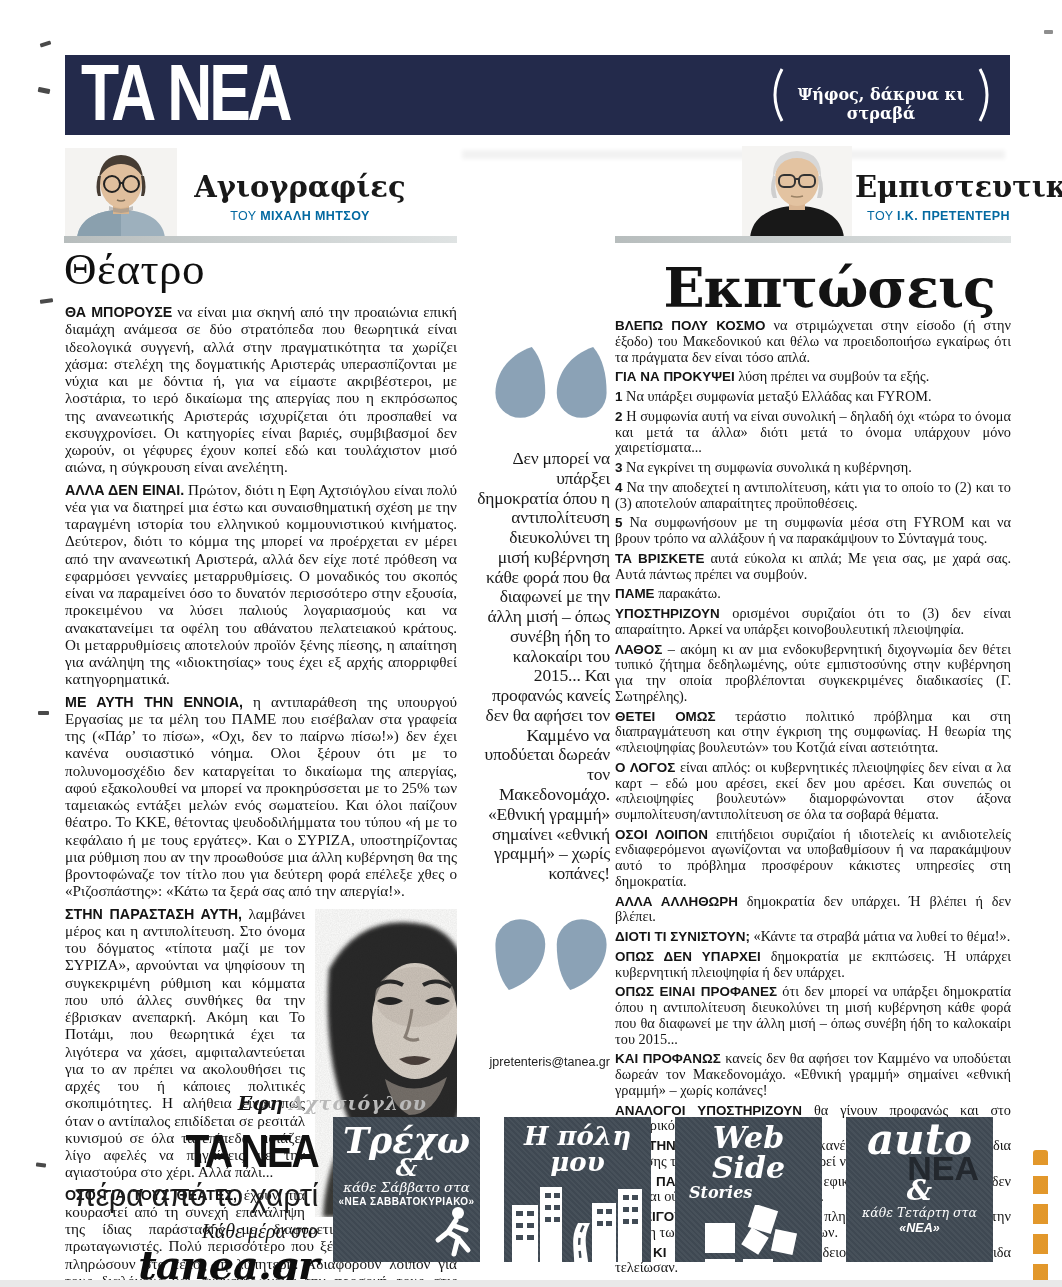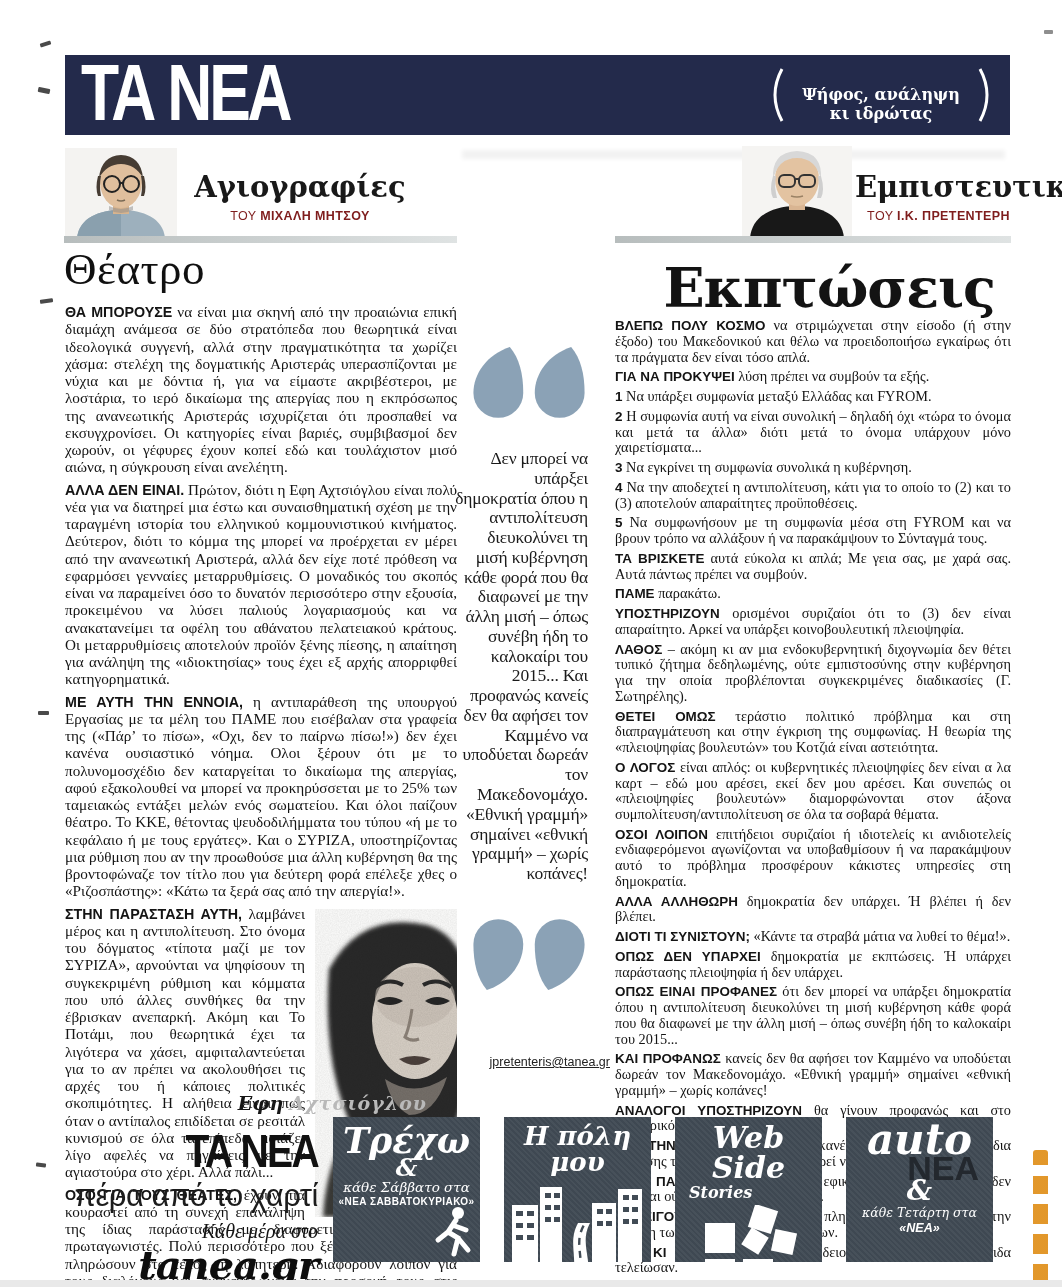--- a/index.html
+++ b/index.html
@@ -16,21 +16,21 @@
   .mast-tag .tag-text{position:absolute;left:24px;right:24px;top:20px;text-align:center;
         font-family:"DejaVu Serif",serif;font-weight:bold;font-size:16px;}
 
   
   .colhead-rule{position:absolute;height:7px;background:linear-gradient(to right,#b7bdbd,#dfe3e3);}
   .avatar{position:absolute;}
   .colhead-left-text{position:absolute;left:185px;top:172px;width:230px;text-align:center;}
   .colhead-right-text{position:absolute;left:855px;top:172px;width:155px;text-align:right;}
   .colhead-title{font-family:"DejaVu Serif",serif;font-weight:bold;font-size:29px;color:#191919;line-height:1.05;}
   .colhead-byline{font-family:"Liberation Sans",sans-serif;font-size:12.5px;letter-spacing:.4px;
-        color:#7f1d1d;margin-top:7px;}
+        color:#0369a1;margin-top:7px;}
   .colhead-byline b{font-weight:bold;}
 
   .art-title-left{position:absolute;left:64px;top:243px;font-family:"Liberation Serif",serif;
         font-size:45px;color:#101010;letter-spacing:.5px;}
   .art-title-right{position:absolute;left:615px;top:256px;width:380px;text-align:right;padding-right:14px;
         font-family:"DejaVu Serif",serif;font-weight:bold;font-size:54px;letter-spacing:-1px;color:#131313;}
 
   
   .body-col{position:absolute;text-align:justify;}
   .col-left-body{left:65px;top:303px;width:392px;font-size:15.2px;line-height:1.135;}
@@ -41,28 +41,28 @@
 
   .sketch-wrap{overflow:hidden;}
   .sketch{float:right;width:168px;height:308px;margin:4px -26px 2px 10px;}
 
   .caption{position:absolute;left:65px;top:1092px;width:362px;text-align:right;
         font-family:"DejaVu Serif",serif;font-size:19px;}
   .caption .cap-b{font-weight:bold;font-style:italic;color:#161616;}
   .caption .cap-l{font-weight:bold;font-style:italic;color:#b9b9b9;letter-spacing:1px;}
 
   
-  .quote-col{position:absolute;left:454px;top:345px;width:134px;text-align:right;}
+  .quote-col{position:absolute;left:476px;top:345px;width:134px;text-align:right;}
   .qmarks{display:block;}
   .qmarks.open{margin:0 0 12px auto;}
   .qmarks.close{margin:16px 0 0 auto;}
   .quote-text{font-family:"Liberation Serif",serif;font-size:17.5px;line-height:1.13;
         color:#1a1a1a;letter-spacing:-.2px;}
   .quote-email{position:absolute;left:476px;top:1055px;width:134px;text-align:right;
-        font-family:"Liberation Sans",sans-serif;font-size:12.5px;color:#222;text-decoration:underline;}
+        font-family:"Liberation Sans",sans-serif;font-size:12.5px;color:#222;}
 
   
   .foot-brand{position:absolute;left:58px;top:1124px;width:260px;text-align:right;}
   .foot-brand .fb-logo{font-family:"Liberation Sans",sans-serif;font-weight:bold;font-size:46px;
         letter-spacing:-2px;transform:scaleX(.85);transform-origin:right top;color:#111;}
   .foot-brand .fb-tag{font-family:"Liberation Sans",sans-serif;font-size:31px;color:#1c1c1c;
         margin-top:0;letter-spacing:-.5px;}
   .foot-brand .fb-sub{font-family:Liberation Serif, serif;font-style:italic;font-size:20px;margin-top:6px;}
   .foot-brand .fb-site{font-family:"DejaVu Serif",serif;font-style:italic;font-weight:bold;
         font-size:40px;letter-spacing:-1px;margin-top:-2px;color:#0d0d0d;}
@@ -99,21 +99,21 @@
   <div class="bleed" style="left:780px;top:150px;width:225px;"></div>
   <div class="edge-frag"></div>
 
   <div class="masthead">
     <span class="logo">ΤΑ ΝΕΑ</span>
     <div class="mast-tag">
       <svg width="230" height="60" viewBox="0 0 230 60">
         <path d="M16 4 Q2 30 16 56" fill="none" stroke="#ffffff" stroke-width="3"></path>
         <path d="M214 4 Q228 30 214 56" fill="none" stroke="#ffffff" stroke-width="3"></path>
       </svg>
-      <div class="tag-text">Ψήφος, ανάληψη κι ιδρώτας</div>
+      <div class="tag-text">Ψήφος, δάκρυα κι στραβά</div>
     </div>
   </div>
 
   <svg class="avatar" style="left:65px;top:148px;" width="112" height="90" viewBox="0 0 112 90">
     <rect width="112" height="90" fill="#f4f3f1"></rect>
     <path d="M12 90 C14 70 34 62 56 62 C78 62 98 70 100 90 Z" fill="#9db0bd"></path>
     <path d="M12 90 C14 70 34 62 56 62 L56 90 Z" fill="#8aa0ae"></path>
     <rect x="48" y="52" width="16" height="14" fill="#d8b48e"></rect>
     <ellipse cx="56" cy="34" rx="21" ry="26" fill="#e0bf9d"></ellipse>
     <path d="M34 30 Q36 8 56 7 Q76 8 78 30 Q70 16 56 16 Q42 16 34 30 Z" fill="#463c33"></path>
@@ -223,21 +223,21 @@
       <p class="para"><b class="lead">5</b><span> Να συμφωνήσουν με τη συμφωνία μέσα στη FYROM και να βρουν τρόπο να αλλάξουν ή να παρακάμψουν το Σύνταγμά τους.</span></p>
       <p class="para"><b class="lead">ΤΑ ΒΡΙΣΚΕΤΕ</b><span> αυτά εύκολα κι απλά; Με γεια σας, με χαρά σας. Αυτά πάντως πρέπει να συμβούν.</span></p>
       <p class="para"><b class="lead">ΠΑΜΕ</b><span> παρακάτω.</span></p>
       <p class="para"><b class="lead">ΥΠΟΣΤΗΡΙΖΟΥΝ</b><span> ορισμένοι συριζαίοι ότι το (3) δεν είναι απαραίτητο. Αρκεί να υπάρξει κοινοβουλευτική πλειοψηφία.</span></p>
       <p class="para"><b class="lead">ΛΑΘΟΣ</b><span> – ακόμη κι αν μια ενδοκυβερνητική διχογνωμία δεν θέτει τυπικό ζήτημα δεδηλωμένης, ούτε εμπιστοσύνης στην κυβέρνηση για την οποία προβλέπονται συγκεκριμένες διαδικασίες (Γ. Σωτηρέλης).</span></p>
       <p class="para"><b class="lead">ΘΕΤΕΙ ΟΜΩΣ</b><span> τεράστιο πολιτικό πρόβλημα και στη διαπραγμάτευση και στην έγκριση της συμφωνίας. Η θεωρία της «πλειοψηφίας βουλευτών» του Κοτζιά είναι αστειότητα.</span></p>
       <p class="para"><b class="lead">Ο ΛΟΓΟΣ</b><span> είναι απλός: οι κυβερνητικές πλειοψηφίες δεν είναι α λα καρτ – εδώ μου αρέσει, εκεί δεν μου αρέσει. Και συνεπώς οι «πλειοψηφίες βουλευτών» διαμορφώνονται στον άξονα συμπολίτευση/αντιπολίτευση σε όλα τα σοβαρά θέματα.</span></p>
       <p class="para"><b class="lead">ΟΣΟΙ ΛΟΙΠΟΝ</b><span> επιτήδειοι συριζαίοι ή ιδιοτελείς κι ανιδιοτελείς ενδιαφερόμενοι αγωνίζονται να υποβαθμίσουν ή να παρακάμψουν αυτό το πρόβλημα προσφέρουν κάκιστες υπηρεσίες στη δημοκρατία.</span></p>
       <p class="para"><b class="lead">ΑΛΛΑ ΑΛΛΗΘΩΡΗ</b><span> δημοκρατία δεν υπάρχει. Ή βλέπει ή δεν βλέπει.</span></p>
       <p class="para"><b class="lead">ΔΙΟΤΙ ΤΙ ΣΥΝΙΣΤΟΥΝ;</b><span> «Κάντε τα στραβά μάτια να λυθεί το θέμα!».</span></p>
-      <p class="para"><b class="lead">ΟΠΩΣ ΔΕΝ ΥΠΑΡΧΕΙ</b><span> δημοκρατία με εκπτώσεις. Ή υπάρχει παράστασης πλειοψηφία ή δεν υπάρχει.</span></p>
+      <p class="para"><b class="lead">ΟΠΩΣ ΔΕΝ ΥΠΑΡΧΕΙ</b><span> δημοκρατία με εκπτώσεις. Ή υπάρχει κυβερνητική πλειοψηφία ή δεν υπάρχει.</span></p>
       <p class="para"><b class="lead">ΟΠΩΣ ΕΙΝΑΙ ΠΡΟΦΑΝΕΣ</b><span> ότι δεν μπορεί να υπάρξει δημοκρατία όπου η αντιπολίτευση διευκολύνει τη μισή κυβέρνηση κάθε φορά που θα διαφωνεί με την άλλη μισή – όπως συνέβη ήδη το καλοκαίρι του 2015...</span></p>
       <p class="para"><b class="lead">ΚΑΙ ΠΡΟΦΑΝΩΣ</b><span> κανείς δεν θα αφήσει τον Καμμένο να υποδύεται δωρεάν τον Μακεδονομάχο. «Εθνική γραμμή» σημαίνει «εθνική γραμμή» – χωρίς κοπάνες!</span></p>
       <p class="para"><b class="lead">ΑΝΑΛΟΓΟΙ ΥΠΟΣΤΗΡΙΖΟΥΝ</b><span> θα γίνουν προφανώς και στο εσωτερικό των Σκοπίων.</span></p>
       <p class="para"><b class="lead">ΕΧΩ ΤΗΝ ΑΙΣΘΗΣΗ</b><span> συνεπώς ότι κανένα από τα παραπάνω στάδια επίλυσης του προβλήματος δεν μπορεί να παρακαμφθεί.</span></p>
       <p class="para"><b class="lead">ΕΙΝΑΙ ΠΑΡ’ ΟΛΑ ΑΥΤΑ</b><span> μια λύση εφικτή; Ενδεχομένως. Αλλά δεν θα είναι ούτε απλή, ούτε αναίμακτη.</span></p>
       <p class="para"><b class="lead">ΚΑΙ ΣΙΓΟΥΡΑ</b><span> πάντως δεν θα την πληρώσουν όσοι δεν έχουν την ευθύνη των κυβερνητικών πραγμάτων.</span></p>
       <p class="para"><b class="lead">ΟΣΟ ΚΙ ΑΝ ΠΙΕΖΟΥΝ</b><span> οι επιτήδειοι που λέγαμε, τα κορόιδα τελείωσαν.</span></p>
     </div>
 
   <div class="foot-brand">

